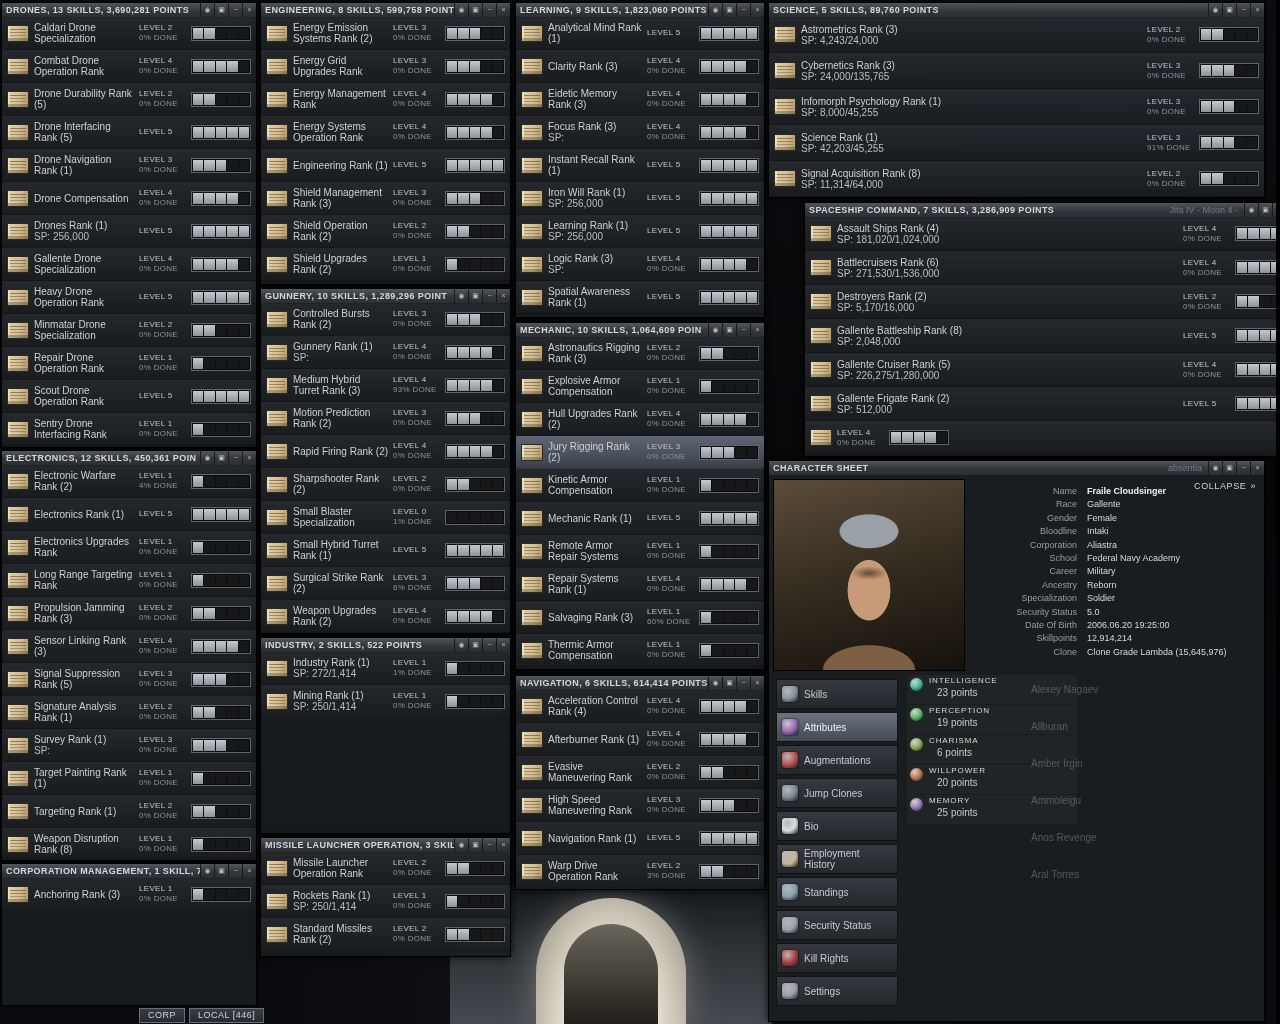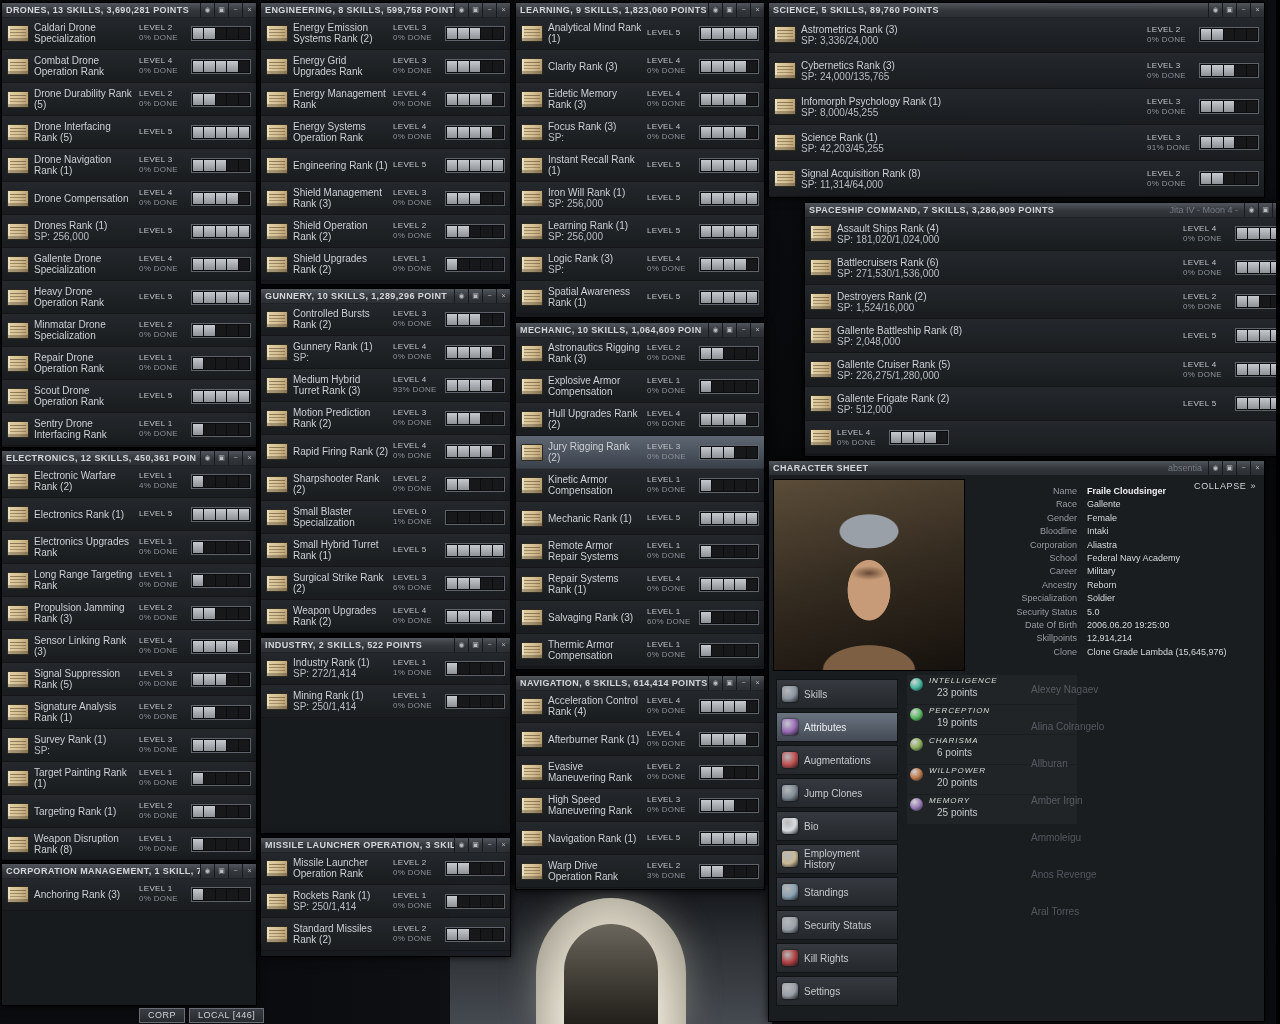--- a/index.html
+++ b/index.html
@@ -71,21 +71,21 @@
   .cs-menu{position:absolute;left:7px;top:204px;width:122px;}
   .csm{display:flex;align-items:center;gap:6px;height:28px;margin-bottom:3px;padding:0 5px;
     background:linear-gradient(180deg,#363a40,#24272b);border:1px solid #101214;
     color:#c6cacd;font-size:10px;cursor:pointer;}
   .csm.sel{background:linear-gradient(180deg,#6a7380,#434a55);color:#eef0f2;}
   .csm-ic{width:16px;height:16px;border-radius:3px;flex:none;box-shadow:0 0 2px #000;}
   .cs-attrs{position:absolute;left:138px;top:200px;width:170px;}
   .attr-row{position:relative;height:29px;padding-left:22px;box-sizing:border-box;margin-bottom:1px;
     background:rgba(255,255,255,.03);}
   .orb{position:absolute;left:3px;top:3px;width:13px;height:13px;border-radius:50%;}
-  .attr-name{font-size:8px;letter-spacing:.9px;color:#d2ddd2;line-height:12px;display:block;font-style:italic;}
+  .attr-name{font-size:8px;letter-spacing:.9px;color:#d2ddd2;line-height:12px;display:block;}
   .attr-points{font-size:10px;color:#c4c8cc;line-height:11px;padding-left:8px;}
   .ghost-names{position:absolute;left:262px;top:208px;right:4px;opacity:.42;pointer-events:none;}
   .ghost-name{height:37px;font-size:10px;color:#9aa6b2;line-height:14px;}
   
   .taskbar{position:absolute;left:139px;top:1008px;display:flex;gap:4px;z-index:2;}
   .tbtn{height:13px;line-height:13px;padding:0 8px;font-size:9px;letter-spacing:.5px;
     text-transform:uppercase;color:#d0d4d8;cursor:pointer;
     background:linear-gradient(180deg,#3a3e44,#26292d);border:1px solid #6a6e74;}
 </style>
 </head>
@@ -1486,21 +1486,21 @@
             <span class="wbtn">▣</span>
             <span class="wbtn">−</span>
             <span class="wbtn">×</span>
           </span>
         </div>
         <div class="wbody" style="--rh: 36px;">
           <div class="srow">
             <div class="book"></div>
             <div class="sname">
               <div class="n1">Astrometrics Rank (3)</div>
-              <div class="n2">SP: 3,336/24,000</div>
+              <div class="n2">SP: 4,243/24,000</div>
             </div>
             <div class="slevel">
               <div class="l1">LEVEL 2</div>
               <div class="l2">0% DONE</div>
             </div>
             <div class="lbar">
               <span class="cell on"></span>
               <span class="cell on"></span>
               <span class="cell"></span>
               <span class="cell"></span>
@@ -1626,21 +1626,21 @@
               <span class="cell on"></span>
               <span class="cell on"></span>
               <span class="cell on"></span>
               <span class="cell"></span>
             </div>
           </div>
           <div class="srow">
             <div class="book"></div>
             <div class="sname">
               <div class="n1">Destroyers Rank (2)</div>
-              <div class="n2">SP: 1,524/16,000</div>
+              <div class="n2">SP: 5,170/16,000</div>
             </div>
             <div class="slevel">
               <div class="l1">LEVEL 2</div>
               <div class="l2">0% DONE</div>
             </div>
             <div class="lbar">
               <span class="cell on"></span>
               <span class="cell on"></span>
               <span class="cell"></span>
               <span class="cell"></span>
@@ -1826,21 +1826,20 @@
             <div class="attr-points">20 points</div>
           </div>
           <div class="attr-row">
             <span class="orb" style="background: radial-gradient(circle at 35% 30%, rgba(255, 255, 255, 0.8), rgb(154, 122, 184) 48%, rgb(16, 33, 28) 100%);"></span>
             <span class="attr-name">MEMORY</span>
             <div class="attr-points">25 points</div>
           </div>
         </div>
       <div class="ghost-names" id="ghost-names">
           <div class="ghost-name">Alexey Nagaev</div>
-          <div class="ghost-name">Alina Colrangelo</div>
           <div class="ghost-name">Allburan</div>
           <div class="ghost-name">Amber Irgin</div>
           <div class="ghost-name">Ammoleigu</div>
           <div class="ghost-name">Anos Revenge</div>
           <div class="ghost-name">Aral Torres</div>
         </div>
     </div>
   </div>
 
   <div class="taskbar">

